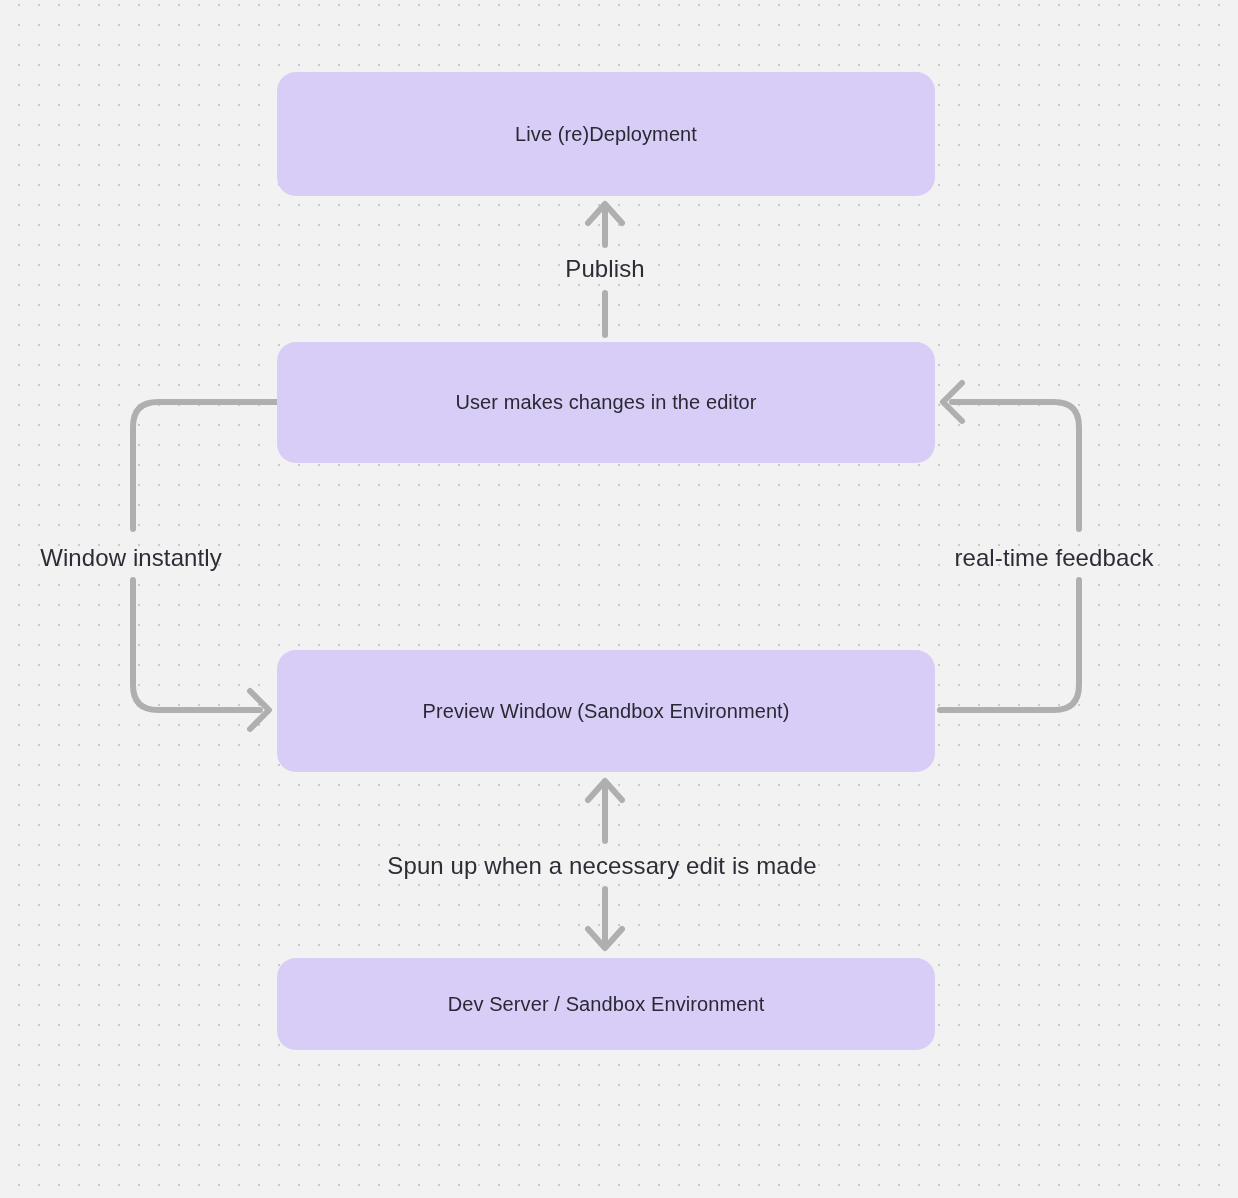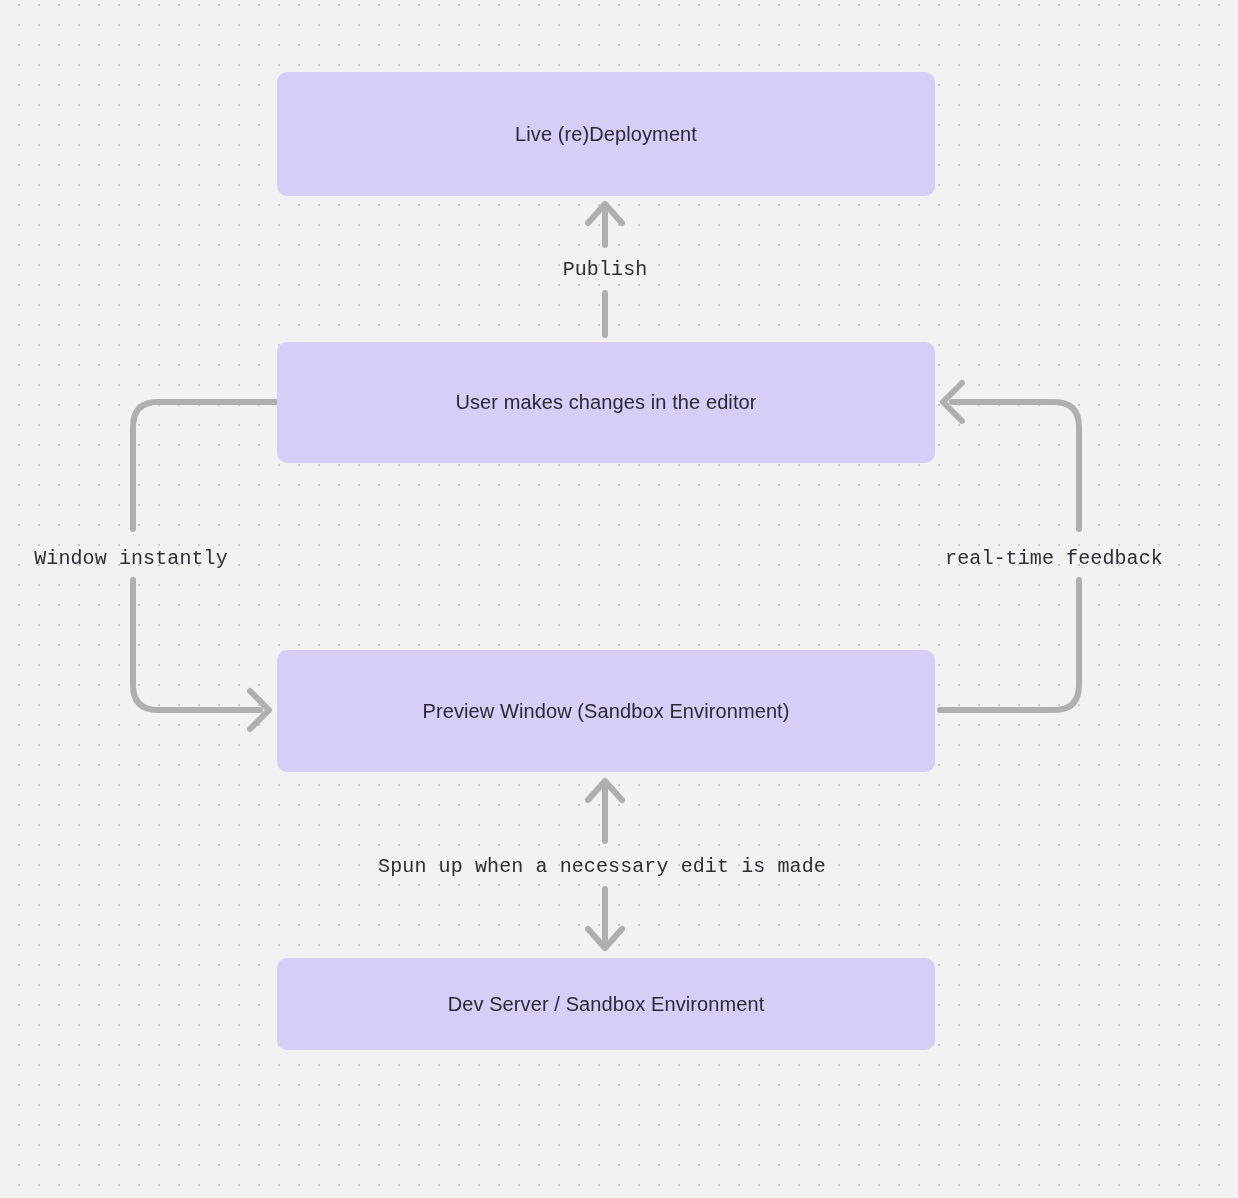--- a/index.html
+++ b/index.html
@@ -31,39 +31,38 @@
     stroke: #afafaf;
     stroke-width: 6;
     stroke-linecap: round;
     stroke-linejoin: round;
   }
   .node {
     position: absolute;
     left: 277px;
     width: 658px;
     background: #d7cdf6;
-    border-radius: 10px;
+    border-radius: 19px;
     display: flex;
     align-items: center;
     justify-content: center;
   }
   .node span {
     font-size: 20px;
     color: #2b2834;
     letter-spacing: 0.1px;
     white-space: nowrap;
   }
   .edge-label {
     position: absolute;
     transform: translate(-50%, -50%);
-    font-size: 20px;
+    font-size: 24px;
     color: #2f2c36;
     letter-spacing: 0.1px;
     white-space: nowrap;
-    font-family: Liberation Mono, monospace;
   }
 </style>
 </head>
 <body>
 
 <div class="stage">
 
   <svg class="arrows" viewBox="0 0 1238 1198" xmlns="http://www.w3.org/2000/svg">
 
     <g>

